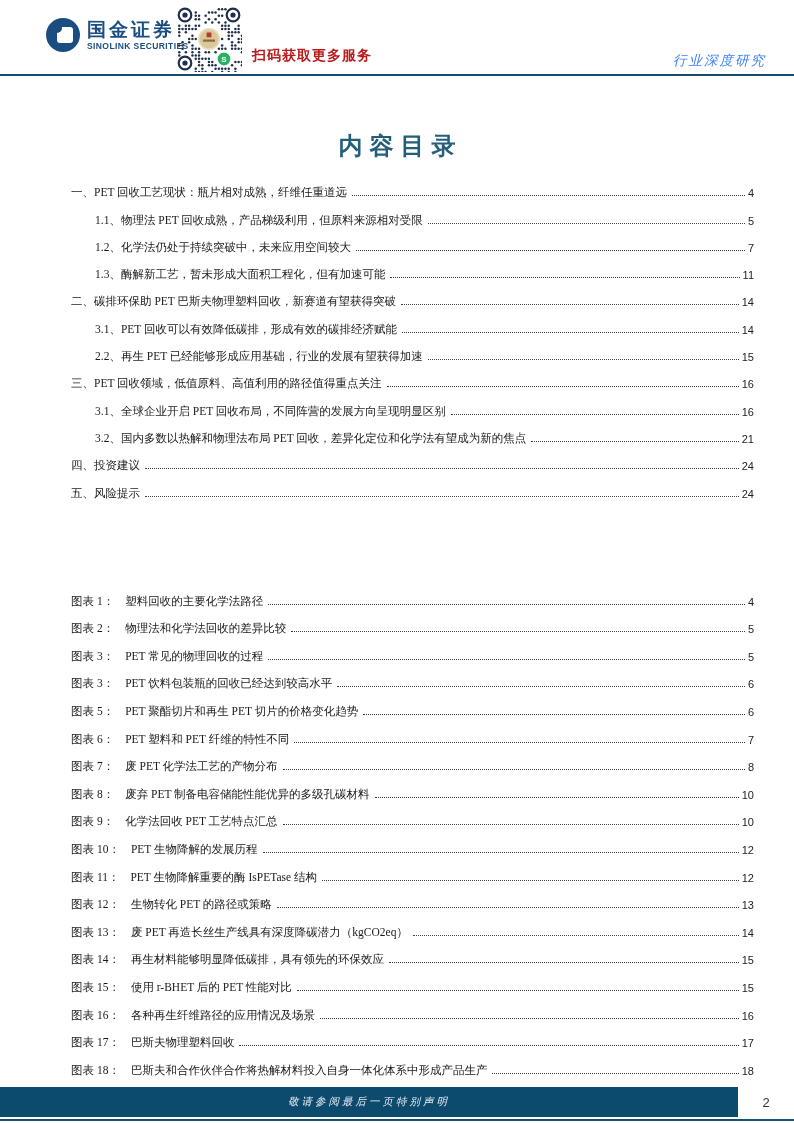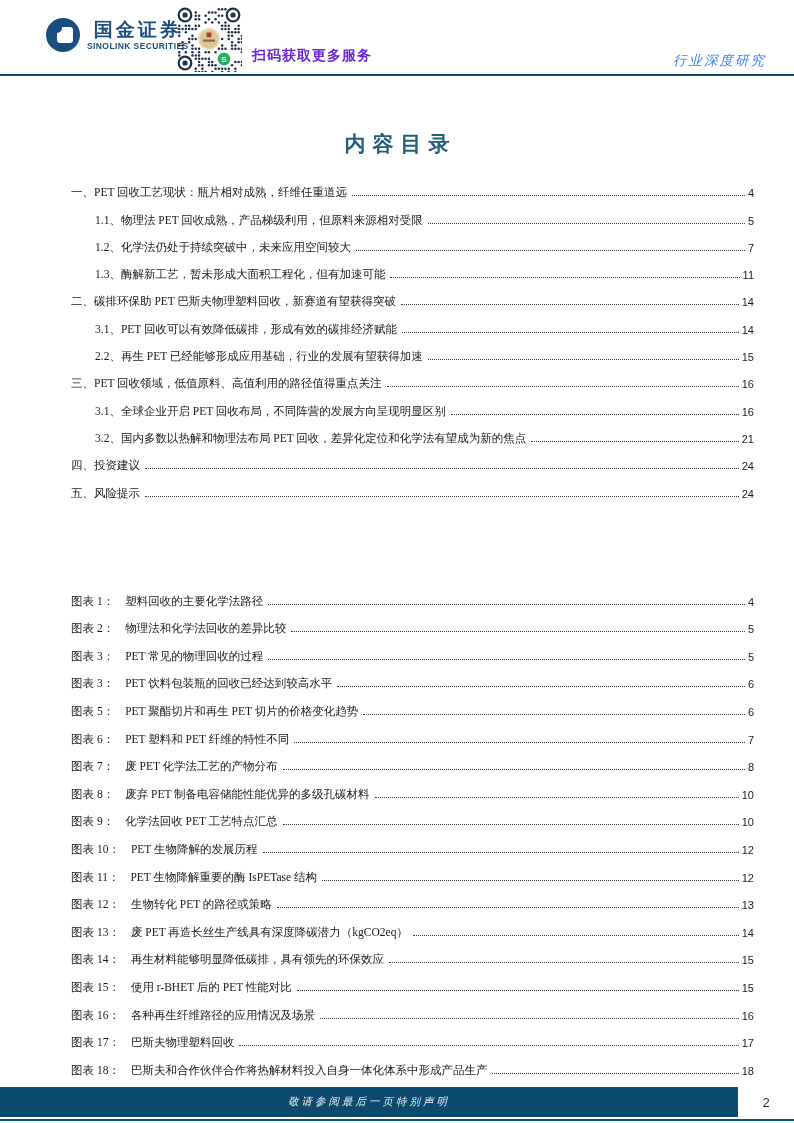--- a/index.html
+++ b/index.html
@@ -5,30 +5,30 @@
   html,body{margin:0;padding:0;background:#9a9a9a;}
   .sheet{
     position:relative;width:794px;height:1123px;margin:0 auto;background:#ffffff;
     font-family:"Liberation Serif","DejaVu Serif",serif;color:#1a1a1a;overflow:hidden;
   }
   
   .logo-group{position:absolute;left:46px;top:18px;display:flex;align-items:center;}
   .logo-mark{position:relative;width:34px;height:34px;border-radius:50%;background:#1b4e80;flex:0 0 auto;}
   .logo-notch{position:absolute;left:11px;top:9px;width:16px;height:16px;background:#ffffff;border-radius:3px;}
   .logo-bite{position:absolute;left:6px;top:5px;width:10px;height:10px;border-radius:50%;background:#1b4e80;}
-  .brand-text{margin-left:7px;line-height:1;text-align:center;}
+  .brand-text{margin-left:7px;line-height:1;}
   .brand-cn{font-family:"Liberation Sans","DejaVu Sans",sans-serif;font-size:19px;font-weight:bold;color:#1b4e80;letter-spacing:3px;white-space:nowrap;}
   .brand-en{font-family:"Liberation Sans","DejaVu Sans",sans-serif;font-size:8.5px;font-weight:bold;color:#1b4e80;letter-spacing:0.4px;margin-top:3px;white-space:nowrap;}
   .qr{position:absolute;left:176px;top:6px;width:66px;height:66px;}
   .qr-caption{position:absolute;left:252px;top:47px;font-family:"Liberation Sans","DejaVu Sans",sans-serif;
-    font-size:14px;font-weight:bold;color:#6d28d9;letter-spacing:1px;white-space:nowrap;}
+    font-size:14px;font-weight:bold;color:#b91c1c;letter-spacing:1px;white-space:nowrap;}
   .report-type{position:absolute;right:28px;top:52px;font-size:13.5px;color:#3b82f6;font-style:italic;letter-spacing:2px;white-space:nowrap;}
   .header-line{position:absolute;left:0;top:74px;width:794px;height:2px;background:#174a6f;}
   
-  .section-title{position:absolute;left:0;width:794px;text-align:center;font-size:21px;font-weight:bold;
+  .section-title{position:absolute;left:0;width:794px;text-align:center;font-size:24px;font-weight:bold;
     color:#235e7a;letter-spacing:7px;padding-left:7px;box-sizing:border-box;}
   #toc-title{top:130px;}
   #fig-title{top:541px;}
   
   .list{position:absolute;left:71px;right:40px;}
   #toc-list{top:173px;}
   #fig-list{top:581px;}
   .row{display:flex;align-items:flex-end;height:27.3px;font-size:11.5px;cursor:pointer;}
   #fig-list .row{height:27.6px;}
   .lvl2{padding-left:24px;}

